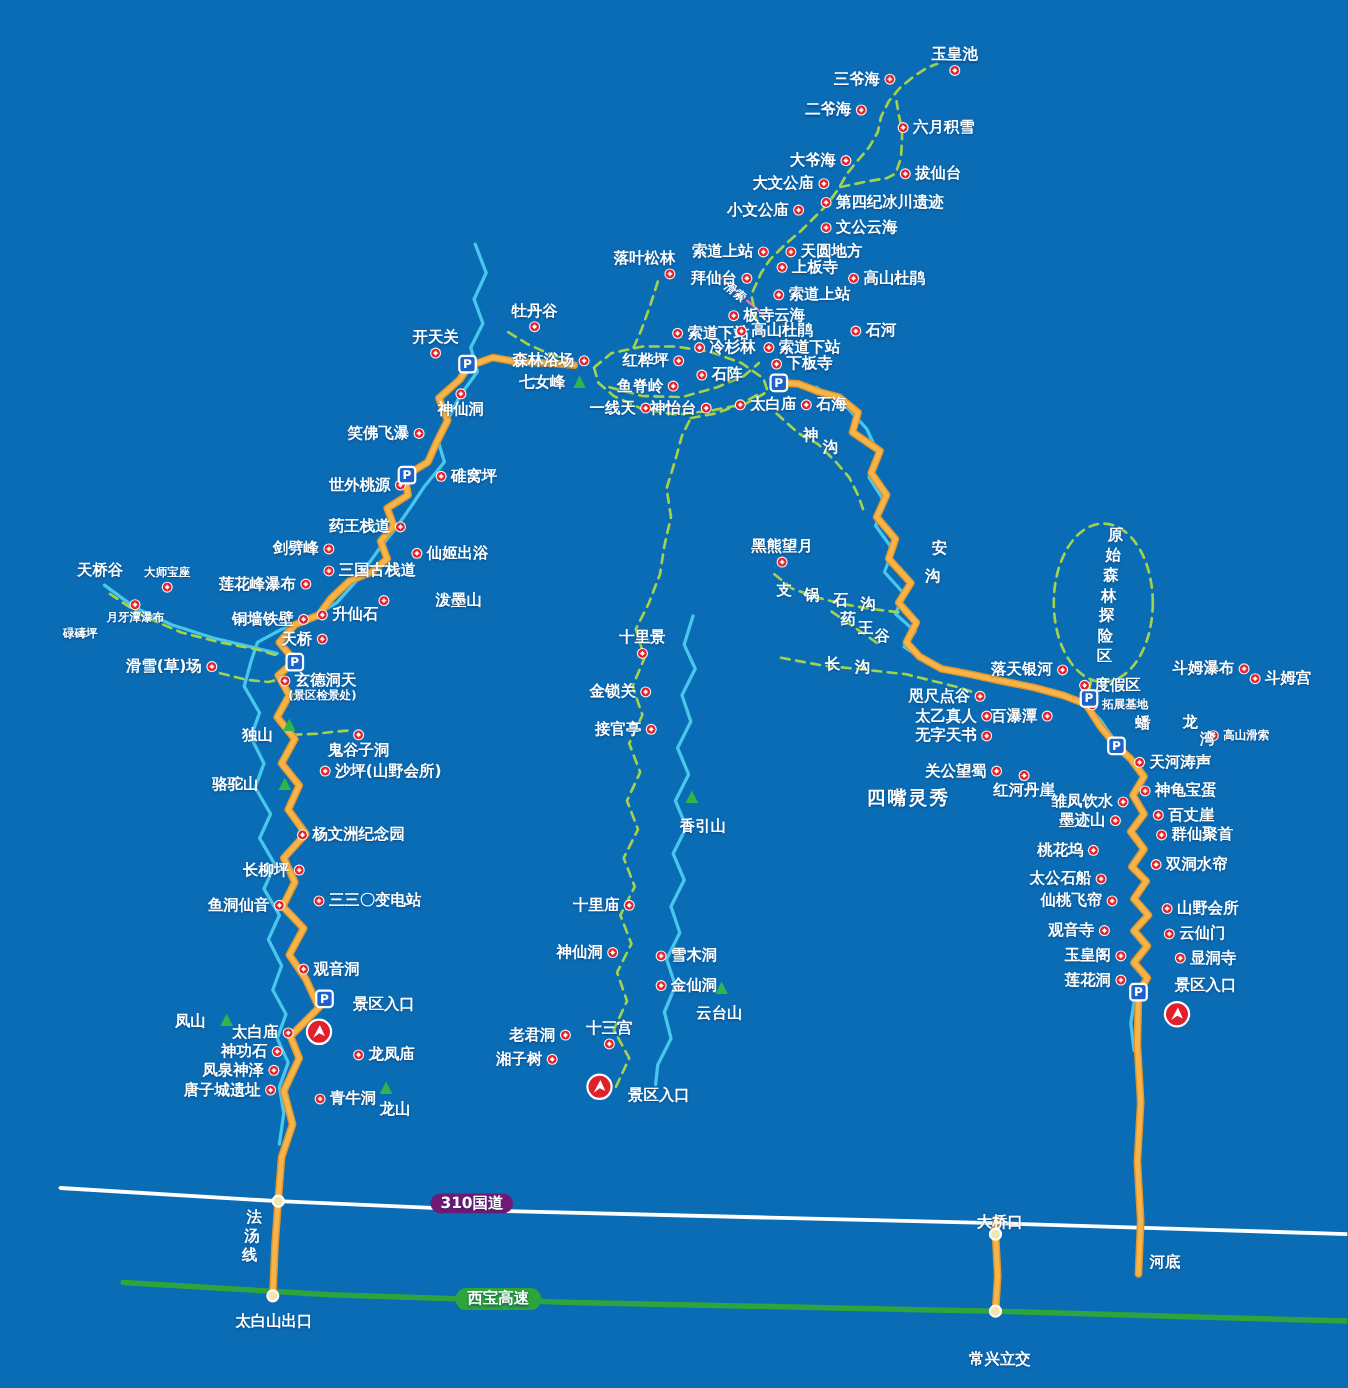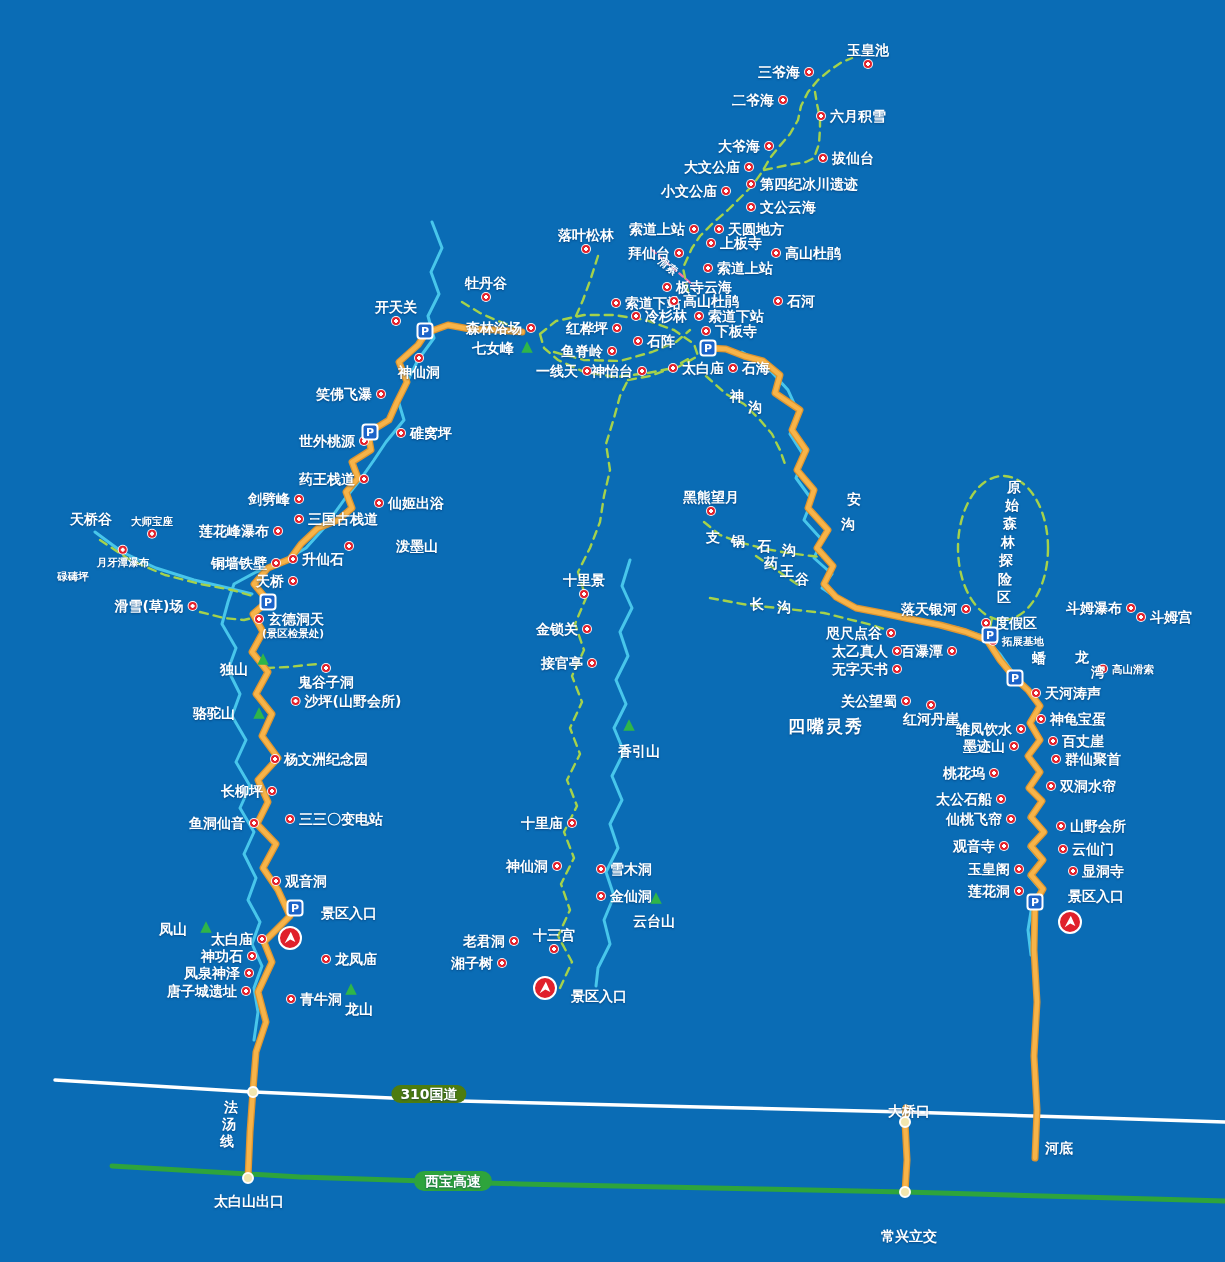--- a/index.html
+++ b/index.html
@@ -23,21 +23,21 @@
   .tri{position:absolute;transform:translate(-50%,-50%);color:#2FB549;font-size:15px;line-height:1}
   .pk{position:absolute;transform:translate(-50%,-50%);width:17px;height:17px;border-radius:4px;
       background:#1B63C9;border:2px solid #fff;color:#fff;font-size:11px;font-weight:bold;
       display:flex;align-items:center;justify-content:center}
   .ent{position:absolute;transform:translate(-50%,-50%);width:24px;height:24px;border-radius:50%;
        background:#E0202B;border:2px solid #fff}
   .ent-in{position:absolute;left:3px;top:3px;width:14px;height:14px;background:#fff;
           clip-path:polygon(12% 88%,56% 6%,88% 78%,52% 60%)}
   .node{position:absolute;transform:translate(-50%,-50%);width:12px;height:12px;border-radius:50%;
         background:#F2E6AE;border:2px solid #fff}
-  .pillb{background:#4d7c0f;border-radius:9px;padding:2px 9px}
+  .pillb{background:#701a75;border-radius:9px;padding:2px 9px}
   .pillg{background:#2EA43C;border-radius:10px;padding:3px 11px;font-size:15px}
   .chr{position:absolute;transform:translate(-50%,-50%);color:#fff;font-weight:bold;
        font-size:14px;line-height:1;text-shadow:0 1px 2px rgba(0,40,90,.55)}
 </style>
 </head>
 <body>
 
 <div id="map">
 
   <svg class="paths" width="1225" height="1262" viewBox="0 0 1225 1262">
@@ -134,21 +134,21 @@
         <span class="lbl">第四纪冰川遗迹</span>
       </div>
       <div class="mk rowr" style="left: 696px; top: 191px;">
         <span class="dot"></span>
         <span class="lbl">小文公庙</span>
       </div>
       <div class="mk " style="left: 781px; top: 207px;">
         <span class="dot"></span>
         <span class="lbl">文公云海</span>
       </div>
-      <div class="mk colr" style="left: 586px; top: 241px;">
+      <div class="mk colr" style="left: 586px; top: 241px; align-items: flex-end;">
         <span class="dot"></span>
         <span class="lbl">落叶松林</span>
       </div>
       <div class="mk rowr" style="left: 664px; top: 229px;">
         <span class="dot"></span>
         <span class="lbl">索道上站</span>
       </div>
       <div class="mk " style="left: 749px; top: 229px;">
         <span class="dot"></span>
         <span class="lbl">天圆地方</span>

